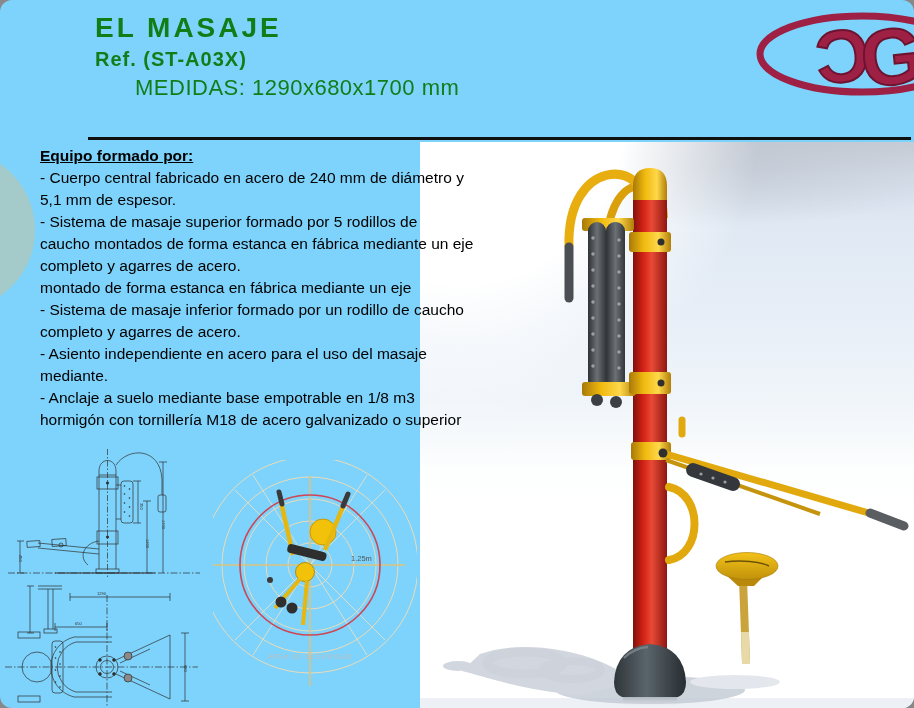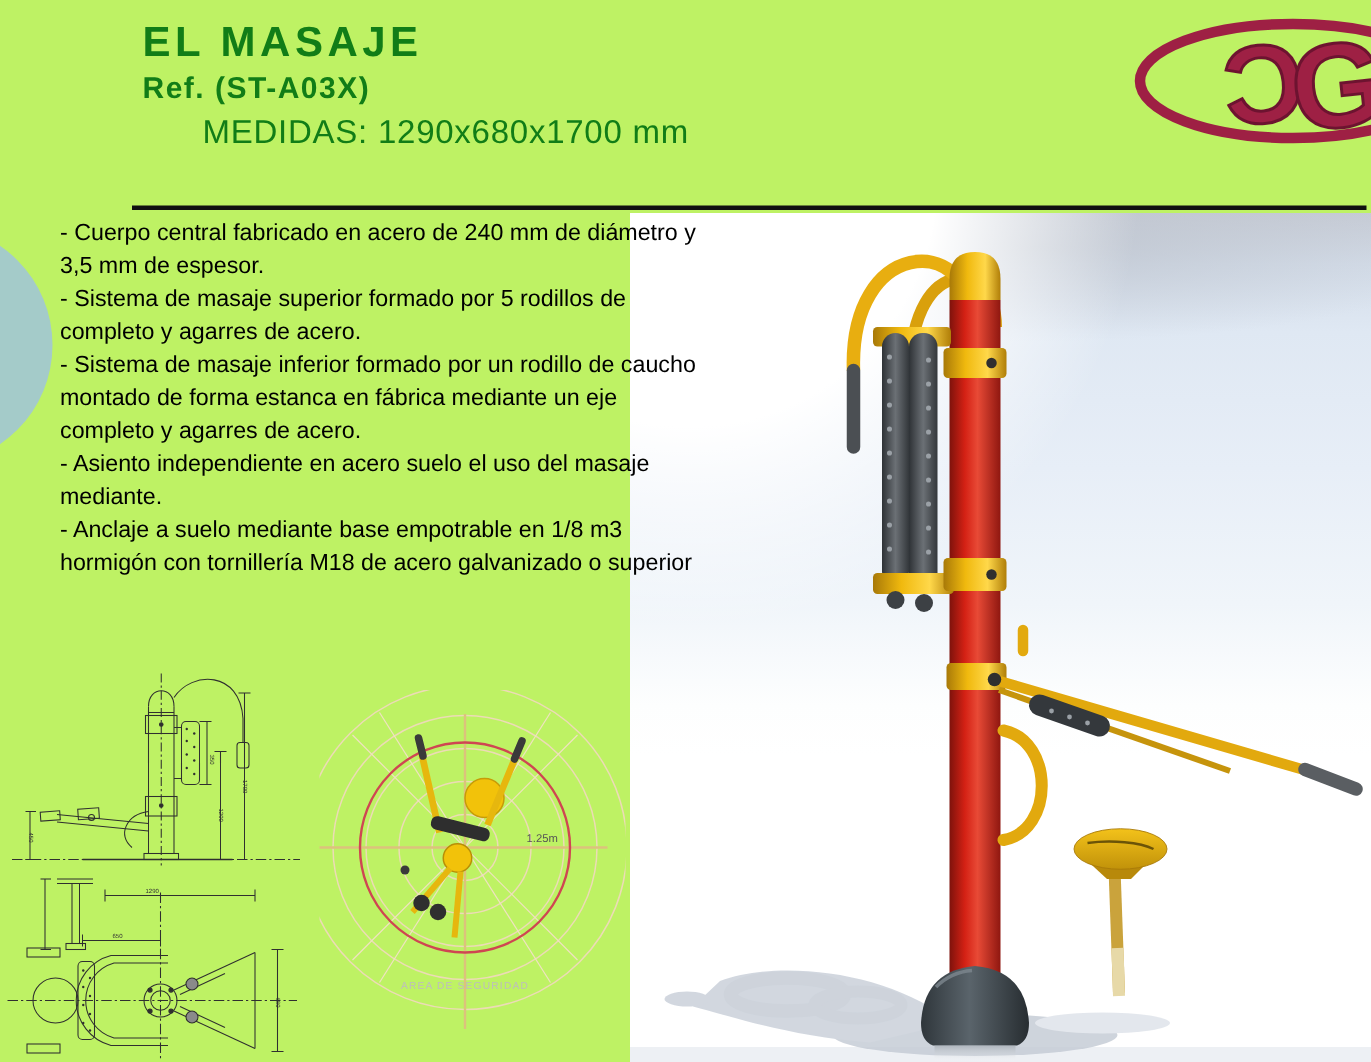--- a/index.html
+++ b/index.html
@@ -1,18 +1,18 @@
 <!DOCTYPE html>
 <html><head>
 <meta charset="utf-8">
 <style>
   html,body{margin:0;padding:0;background:#888;}
   .sheet{
-    position:relative;width:914px;height:708px;background:#bef264;
-    overflow:hidden;font-family:"Liberation Sans",sans-serif;
+    position:relative;width:914px;height:708px;background:#7dd3fc;
+    overflow:hidden;font-family:"Liberation Sans",sans-serif;border-radius:12px;
   }
   
   .teal-circle{
     position:absolute;left:-125px;top:150px;width:160px;height:160px;
     border-radius:50%;background:#a4cbc9;
   }
   .header{position:absolute;left:95px;top:12px;z-index:3;color:#117d17;}
   .header .t1{font-size:28px;font-weight:bold;letter-spacing:3px;line-height:32px;}
   .header .t2{font-size:20px;font-weight:bold;letter-spacing:1px;line-height:30px;}
   .header .t3{font-size:22px;font-weight:normal;letter-spacing:0.5px;line-height:28px;margin-left:40px;}
@@ -183,28 +183,30 @@
 
       <g>
         <path d="M194,540 Q196,505 230,502 Q264,505 266,540 Q266,552 258,555 L202,555 Q194,552 194,540 Z" fill="url(#gDome)"></path>
         <path d="M204,516 Q214,506 228,505" stroke="#7d878e" stroke-width="2.4" fill="none" opacity="0.8"></path>
         <rect x="203" y="555" width="54" height="11" fill="url(#gRefl)" opacity="0.6"></rect>
       </g>
     </svg>
   </div>
 
   <div class="specs">
+    <div class="hd">Equipo formado por:</div>
     <div class="tline">- Cuerpo central fabricado en acero de 240 mm de diámetro y</div>
-    <div class="tline">3,5 mm de espesor.</div>
+    <div class="tline">5,1 mm de espesor.</div>
     <div class="tline">- Sistema de masaje superior formado por 5 rodillos de</div>
+    <div class="tline">caucho montados de forma estanca en fábrica mediante un eje</div>
     <div class="tline">completo y agarres de acero.</div>
+    <div class="tline">montado de forma estanca en fábrica mediante un eje</div>
     <div class="tline">- Sistema de masaje inferior formado por un rodillo de caucho</div>
-    <div class="tline">montado de forma estanca en fábrica mediante un eje</div>
     <div class="tline">completo y agarres de acero.</div>
-    <div class="tline">- Asiento independiente en acero suelo el uso del masaje</div>
+    <div class="tline">- Asiento independiente en acero para el uso del masaje</div>
     <div class="tline">mediante.</div>
     <div class="tline">- Anclaje a suelo mediante base empotrable en 1/8 m3</div>
     <div class="tline">hormigón con tornillería M18 de acero galvanizado o superior</div>
   </div>
 
   <svg class="techdraw" viewBox="0 0 205 263">
     <g stroke="#2f2f2f" stroke-width="0.7" fill="none">
 
       <line x1="107.5" y1="4" x2="107.5" y2="132" stroke-dasharray="6 2 1.5 2"></line>
 

